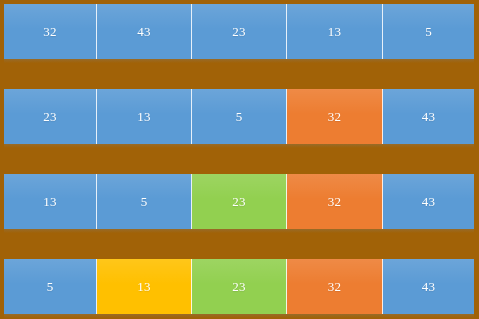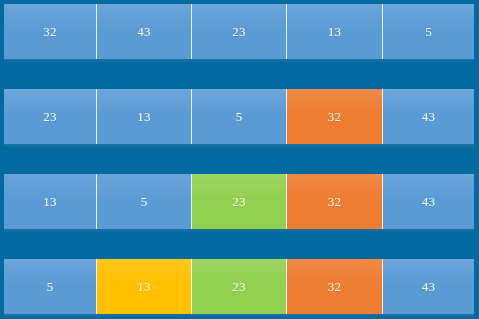--- a/index.html
+++ b/index.html
@@ -10,21 +10,21 @@
   body {
     width: 479px;
     height: 319px;
     font-family: "Liberation Serif", "DejaVu Serif", serif;
     overflow: hidden;
   }
   #diagram {
     position: relative;
     width: 479px;
     height: 319px;
-    background: #0369a1;
+    background: #a16207;
   }
   .array-row {
     position: absolute;
     left: 4px;
     width: 470px;
     display: flex;
     flex-direction: row;
     box-sizing: border-box;
   }
   .cell {

